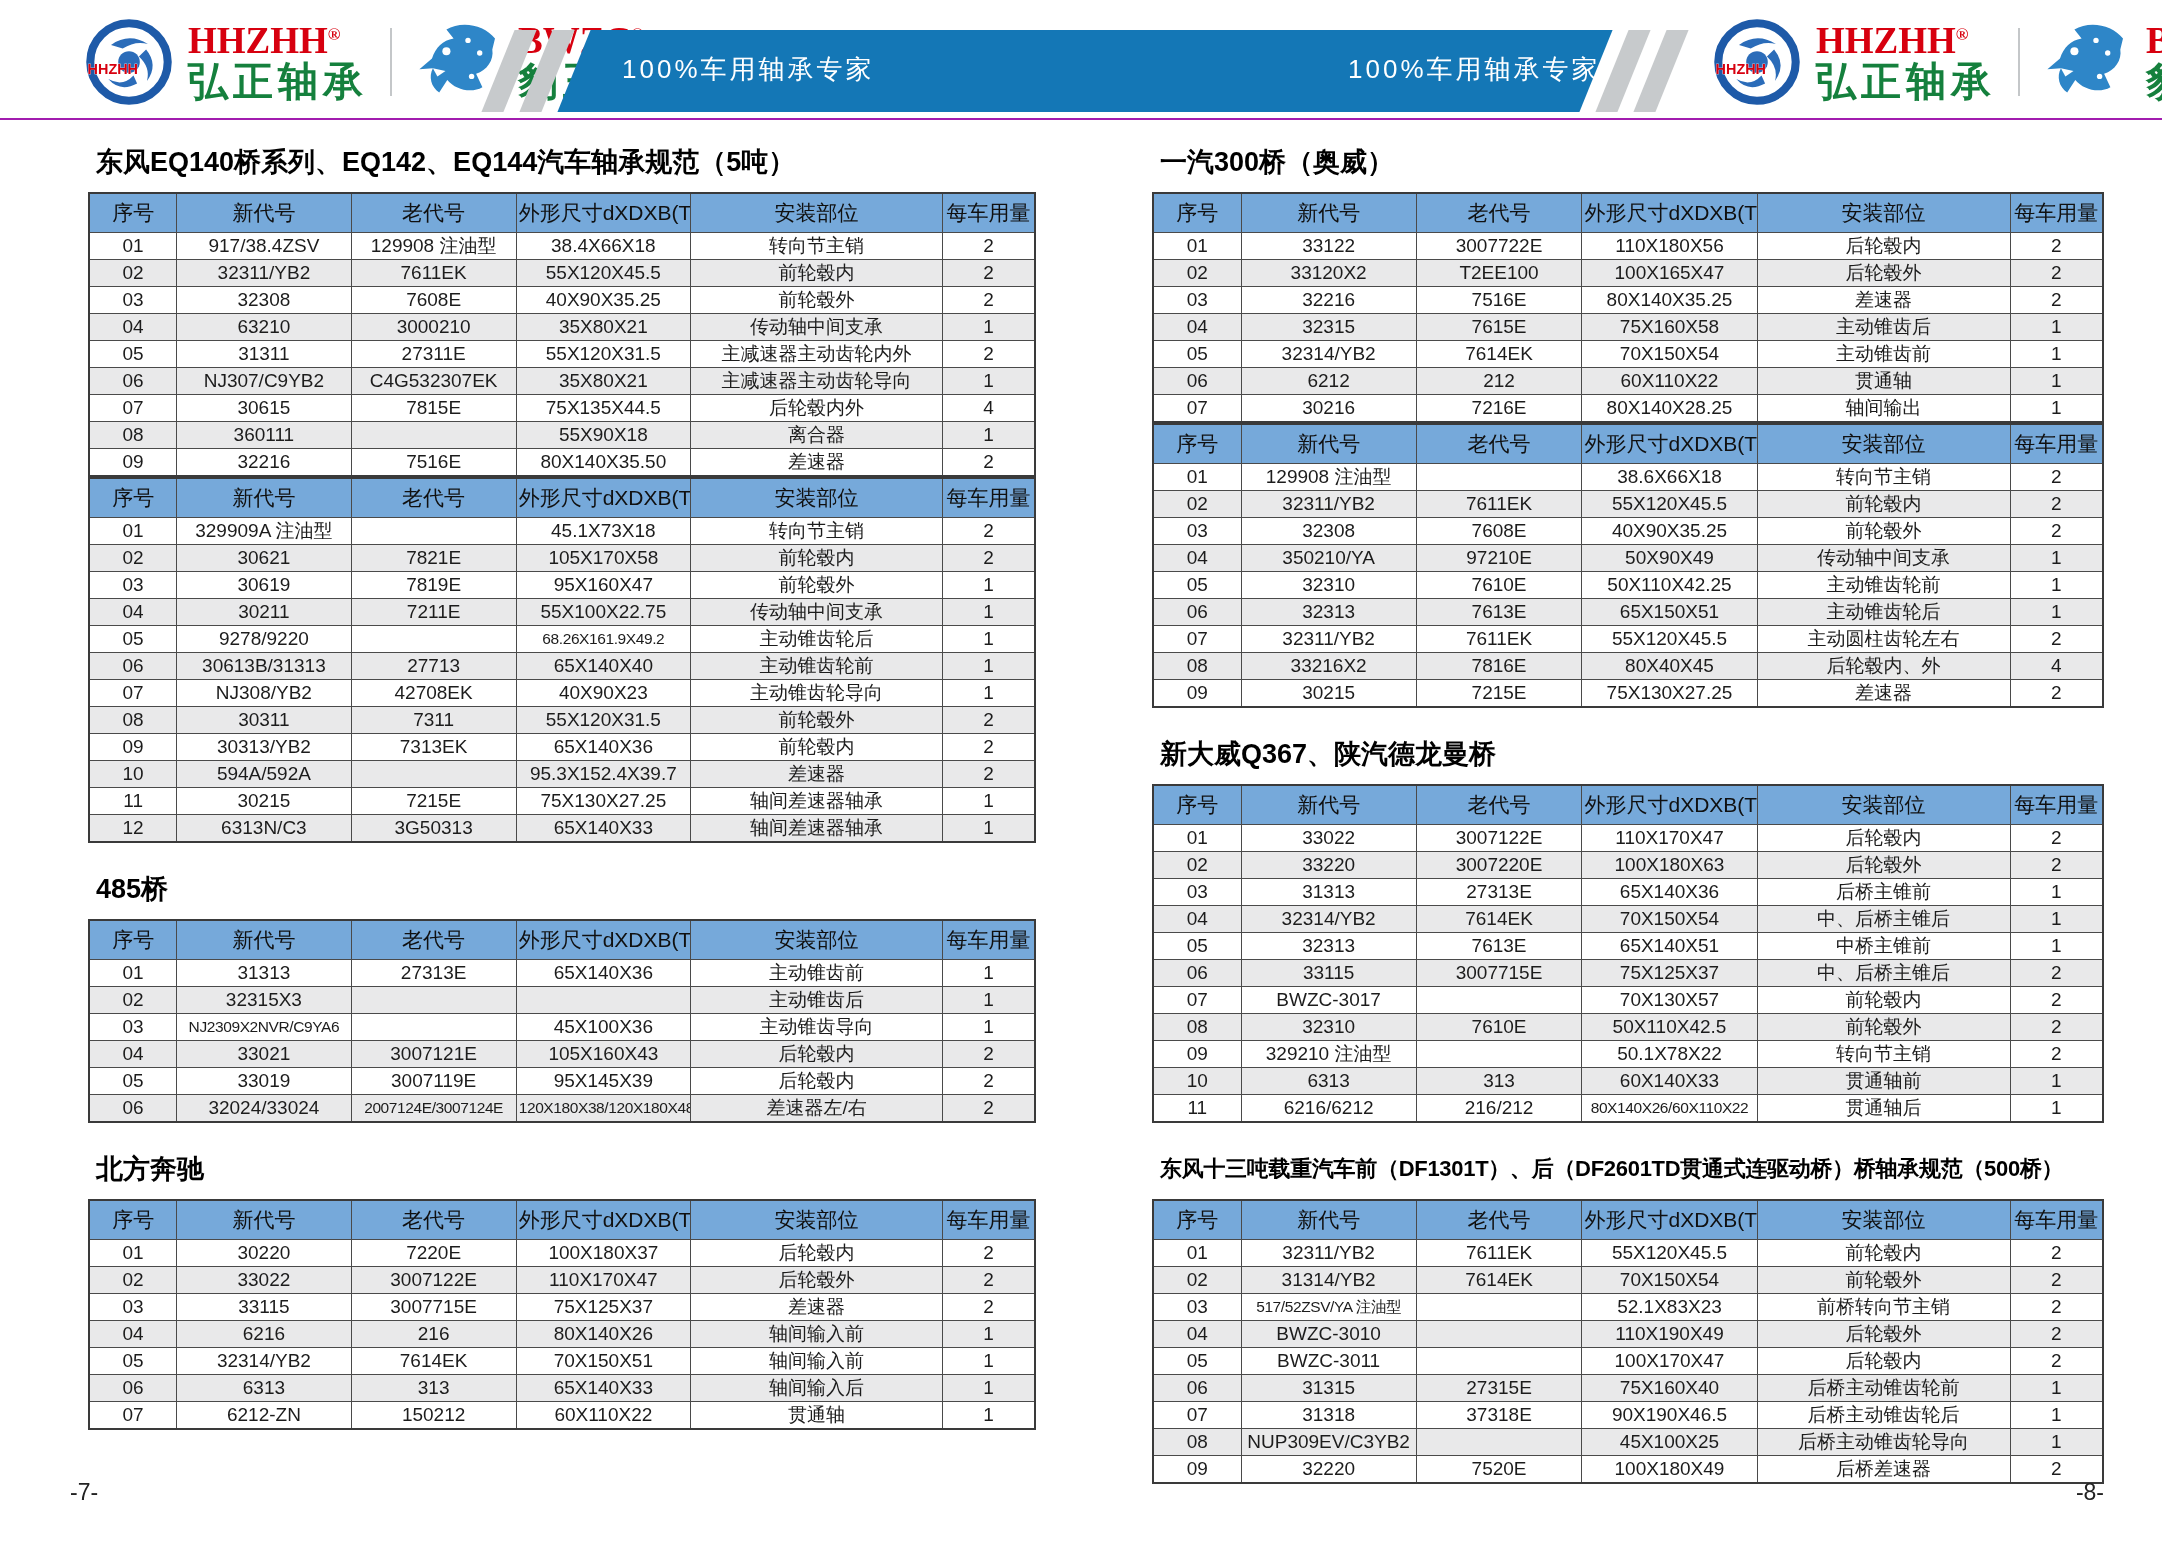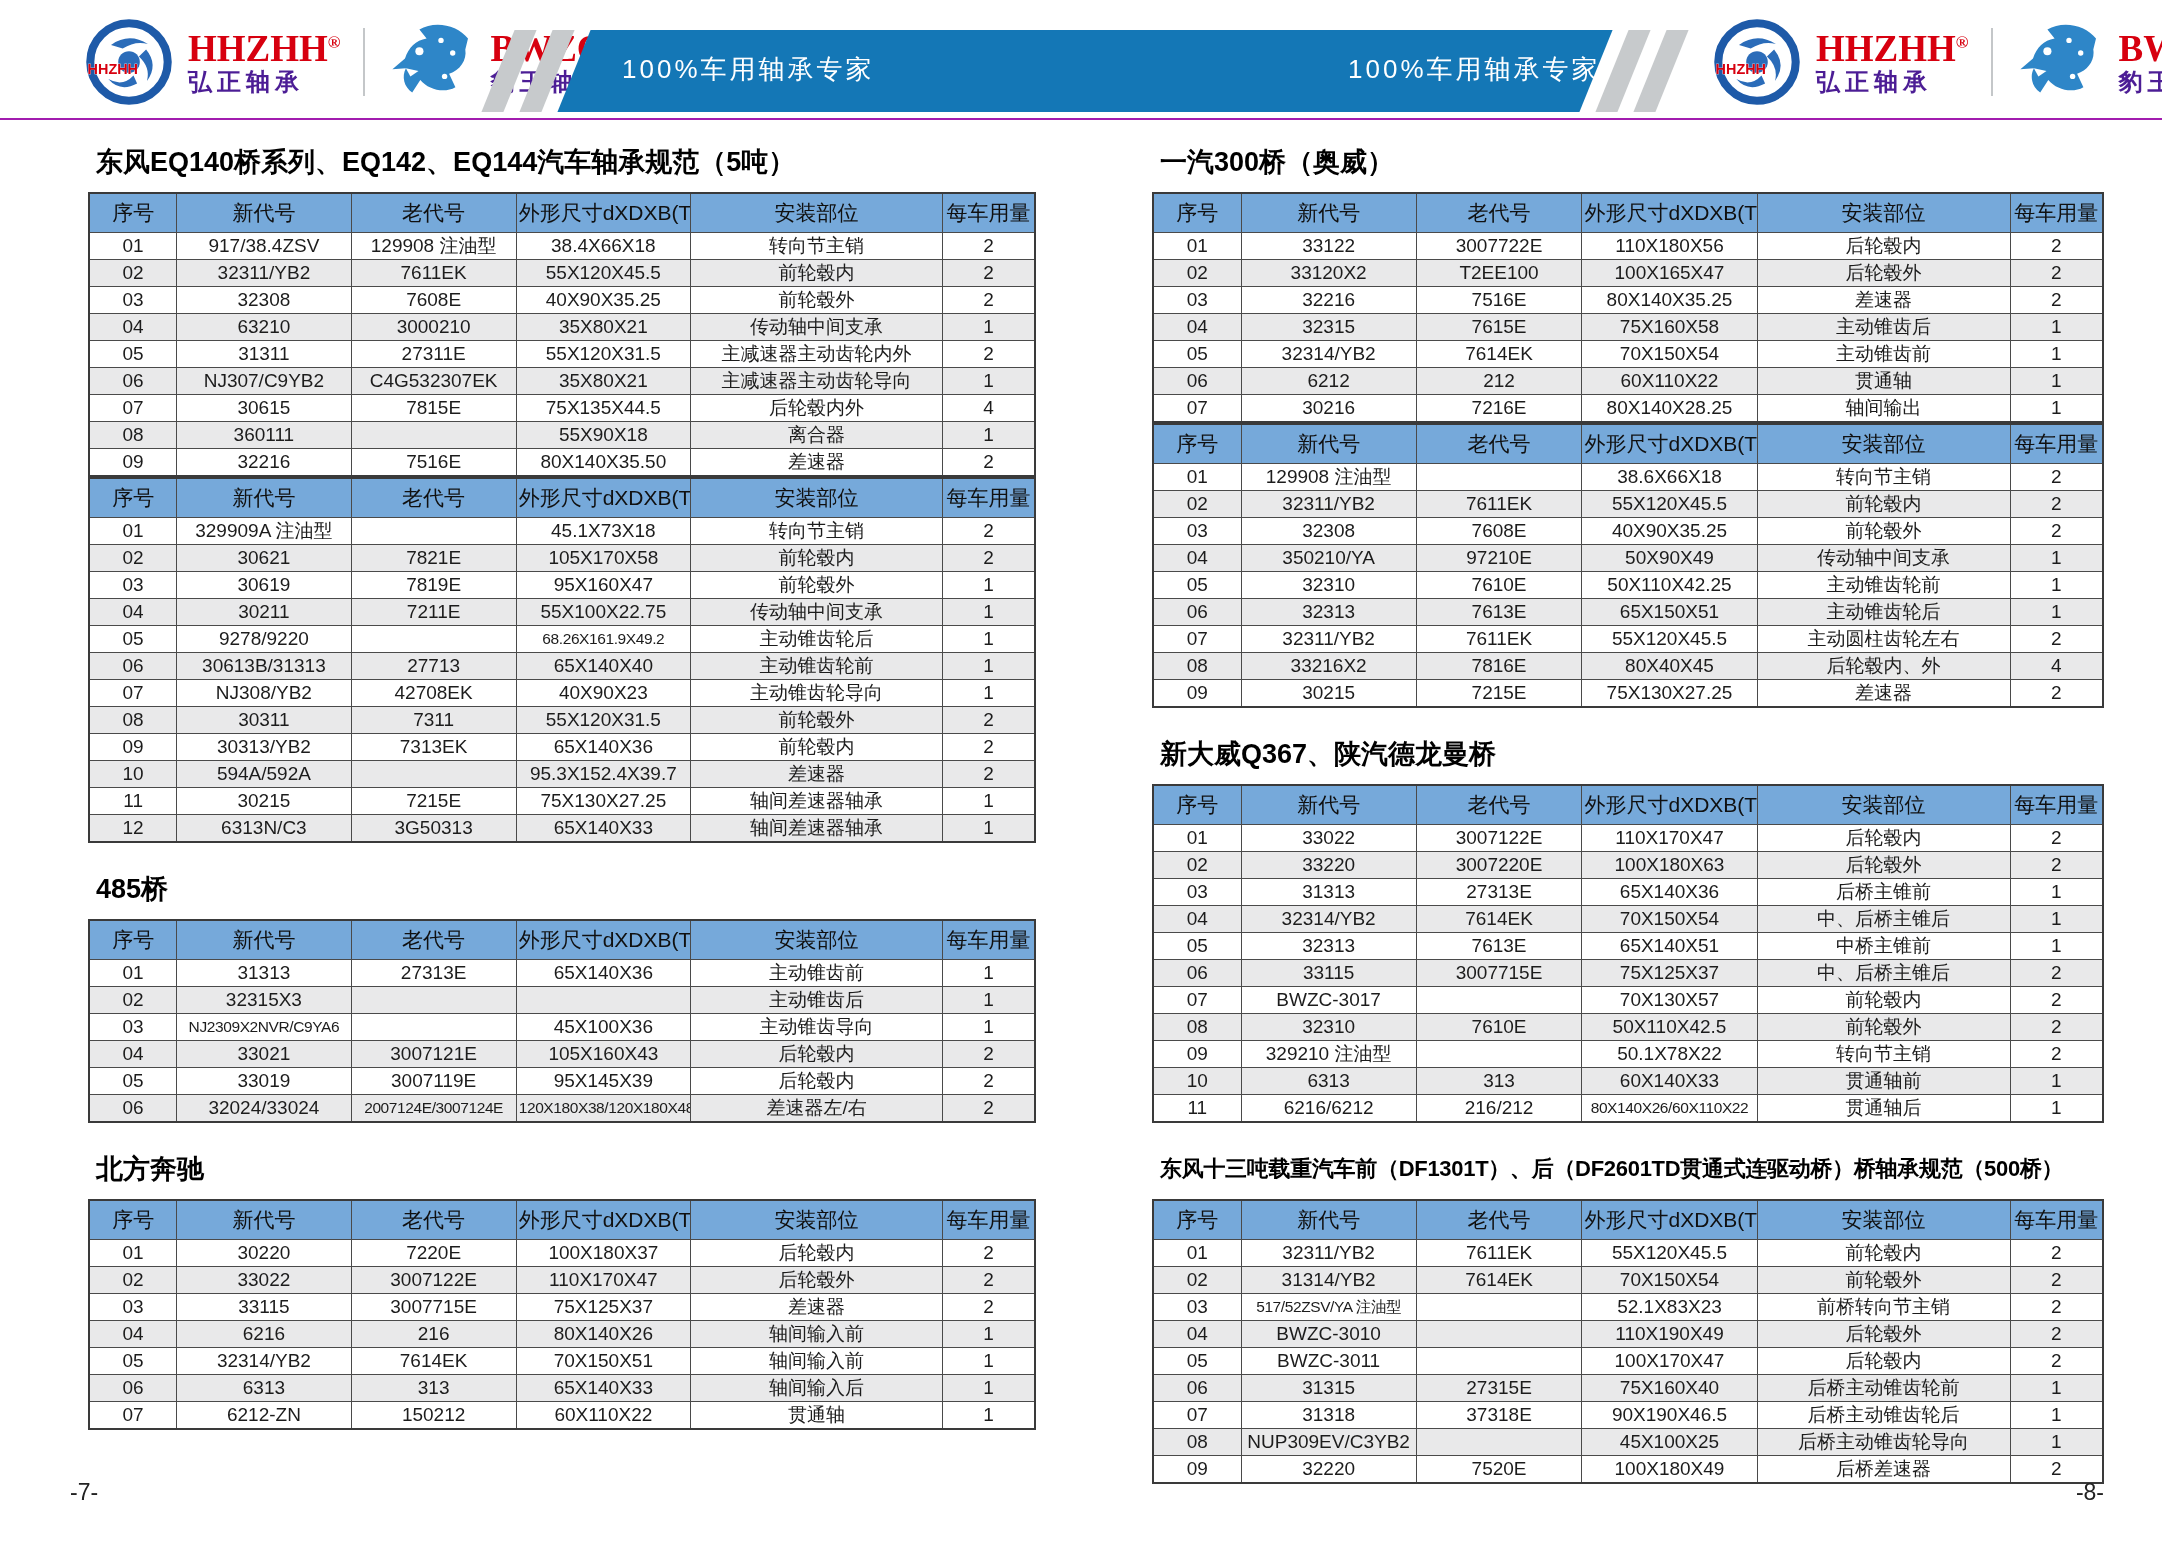--- a/index.html
+++ b/index.html
@@ -14,21 +14,21 @@
   .s1{left:498px}.s2{left:536px}.s3{left:1612px}.s4{left:1650px}
   .banner-text{position:absolute;top:54px;color:#fff;font-size:26px;letter-spacing:3px;line-height:30px;white-space:nowrap;}
   .bt1{left:622px}.bt2{left:1348px}
   .brand{position:absolute;top:16px;display:flex;align-items:center;gap:14px;height:92px;}
   .brand-left{left:84px}.brand-right{left:1712px}
   .logo{width:90px;height:90px;flex:0 0 auto;}
   .logo svg{width:100%;height:100%;display:block;}
   .btext{display:flex;flex-direction:column;justify-content:center;line-height:1.05;}
   .ben{color:var(--brand-red,#D7000F);font-family:"Liberation Serif",serif;font-weight:bold;font-size:37px;white-space:nowrap;}
   .ben sup{font-size:17px;vertical-align:super;}
-  .bcn{color:#4c1d95;font-weight:bold;font-size:24px;letter-spacing:5px;white-space:nowrap;}
+  .bcn{color:#15803d;font-weight:bold;font-size:40px;letter-spacing:5px;white-space:nowrap;}
   .vdiv{width:2px;height:68px;background:#c4c7c9;margin:0 8px;flex:0 0 auto;}
   
   .col{position:absolute;top:136px;}
   .col-left{left:88px;width:948px;}
   .col-right{left:1152px;width:952px;}
   .section-title{font-size:27px;line-height:32px;font-weight:bold;color:#000;margin:30px 0 14px 8px;white-space:nowrap;}
   .section:first-child .section-title{margin-top:10px;}
   .section-title.small{font-size:22px;letter-spacing:-0.3px;}
   table.spec{width:100%;border-collapse:collapse;table-layout:fixed;border:2px solid #3a3a3a;}
   table.spec th,table.spec td{border:1px solid #4a4a4a;text-align:center;vertical-align:middle;padding:0 2px;overflow:hidden;white-space:nowrap;}

